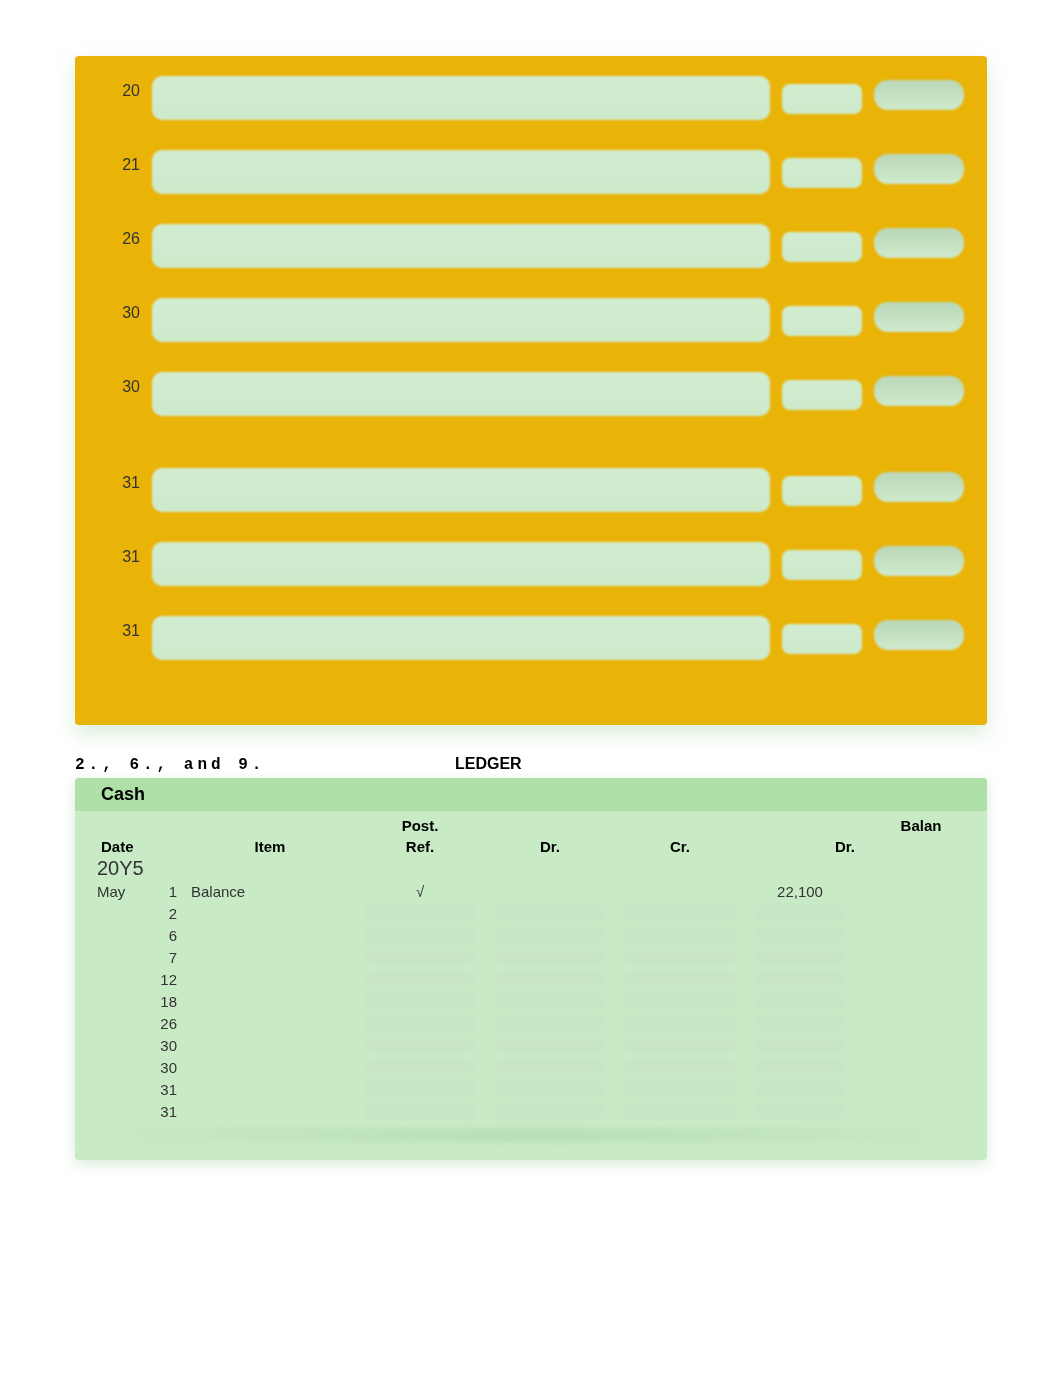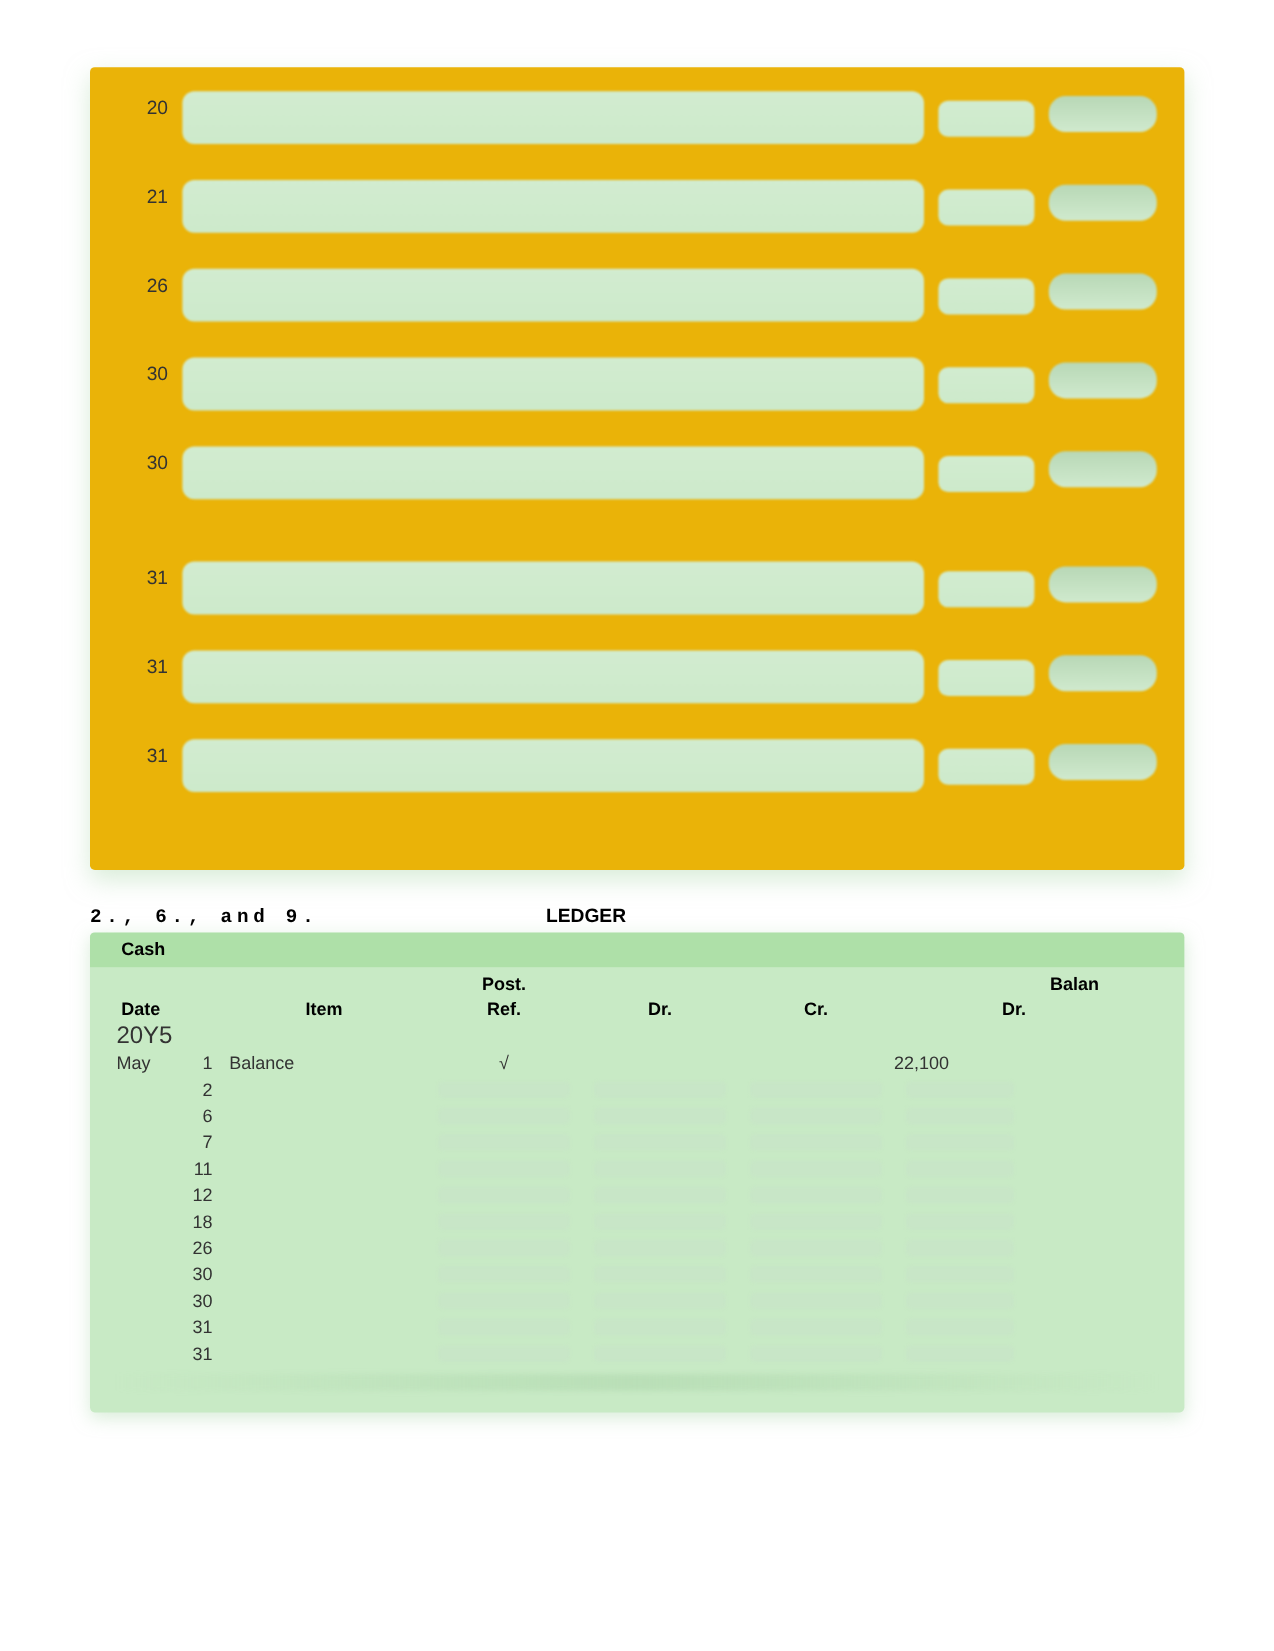--- a/index.html
+++ b/index.html
@@ -75,56 +75,56 @@
       margin: 0 75px 40px 75px;
       background: #c8eac5;
       border-radius: 4px;
       padding: 0;
       box-shadow: 0 4px 14px rgba(180,220,180,0.5);
       overflow: hidden;
     }
     .ledger-title {
       background: #aee0a8;
       font-weight: bold;
-      font-size: 15px;
+      font-size: 18px;
       padding: 6px 26px;
     }
     .ledger-content {
       padding: 4px 20px 18px 20px;
       position: relative;
     }
     .ledger-headers {
       display: flex;
       font-weight: bold;
       font-size: 15px;
       padding: 2px 0 2px 0;
     }
     .h-date  { width: 90px; text-align: left; padding-left: 6px;}
     .h-item  { width: 170px; text-align: center; }
     .h-post  { width: 130px; text-align: center; }
     .h-dr    { width: 130px; text-align: center; }
     .h-cr    { width: 130px; text-align: center; }
     .h-drbal { width: 130px; text-align: right; padding-right: 20px;}
-    .h-balan { flex:1; text-align: left; }
+    .h-balan { flex:1; text-align: center; }
 
     .ledger-row {
       display: flex;
       font-size: 15px;
       color: #333;
       align-items: center;
       min-height: 22px;
     }
     .r-date-year { width: 90px; padding-left: 2px; font-size:20px;}
     .r-month { width: 45px; text-align: left; padding-left: 2px;}
     .r-day   { width: 45px; text-align: right; padding-right: 8px;}
     .r-item  { width: 170px; text-align: left; padding-left: 6px;}
     .r-post  { width: 130px; text-align: center; }
     .r-dr    { width: 130px; }
     .r-cr    { width: 130px; }
-    .r-drbal { width: 130px; text-align: left; padding-right: 20px;}
+    .r-drbal { width: 130px; text-align: center; padding-right: 20px;}
     .blurcell {
       height: 14px;
       background: rgba(200,230,198,0.9);
       border-radius: 4px;
       filter: blur(1.5px);
       margin: 1px 10px;
     }
     .ledger-footer-blur {
       height: 14px;
       margin-top: 6px;
@@ -275,37 +275,20 @@
           </div>
           <div class="r-cr">
             <div class="blurcell"></div>
           </div>
           <div class="r-drbal">
             <div class="blurcell"></div>
           </div>
         </div>
         <div class="ledger-row">
           <div class="r-month"></div>
-          <div class="r-day">11</div>
-          <div class="r-item"></div>
-          <div class="r-post">
-            <div class="blurcell"></div>
-          </div>
-          <div class="r-dr">
-            <div class="blurcell"></div>
-          </div>
-          <div class="r-cr">
-            <div class="blurcell"></div>
-          </div>
-          <div class="r-drbal">
-            <div class="blurcell"></div>
-          </div>
-        </div>
-        <div class="ledger-row">
-          <div class="r-month"></div>
           <div class="r-day">12</div>
           <div class="r-item"></div>
           <div class="r-post">
             <div class="blurcell"></div>
           </div>
           <div class="r-dr">
             <div class="blurcell"></div>
           </div>
           <div class="r-cr">
             <div class="blurcell"></div>

